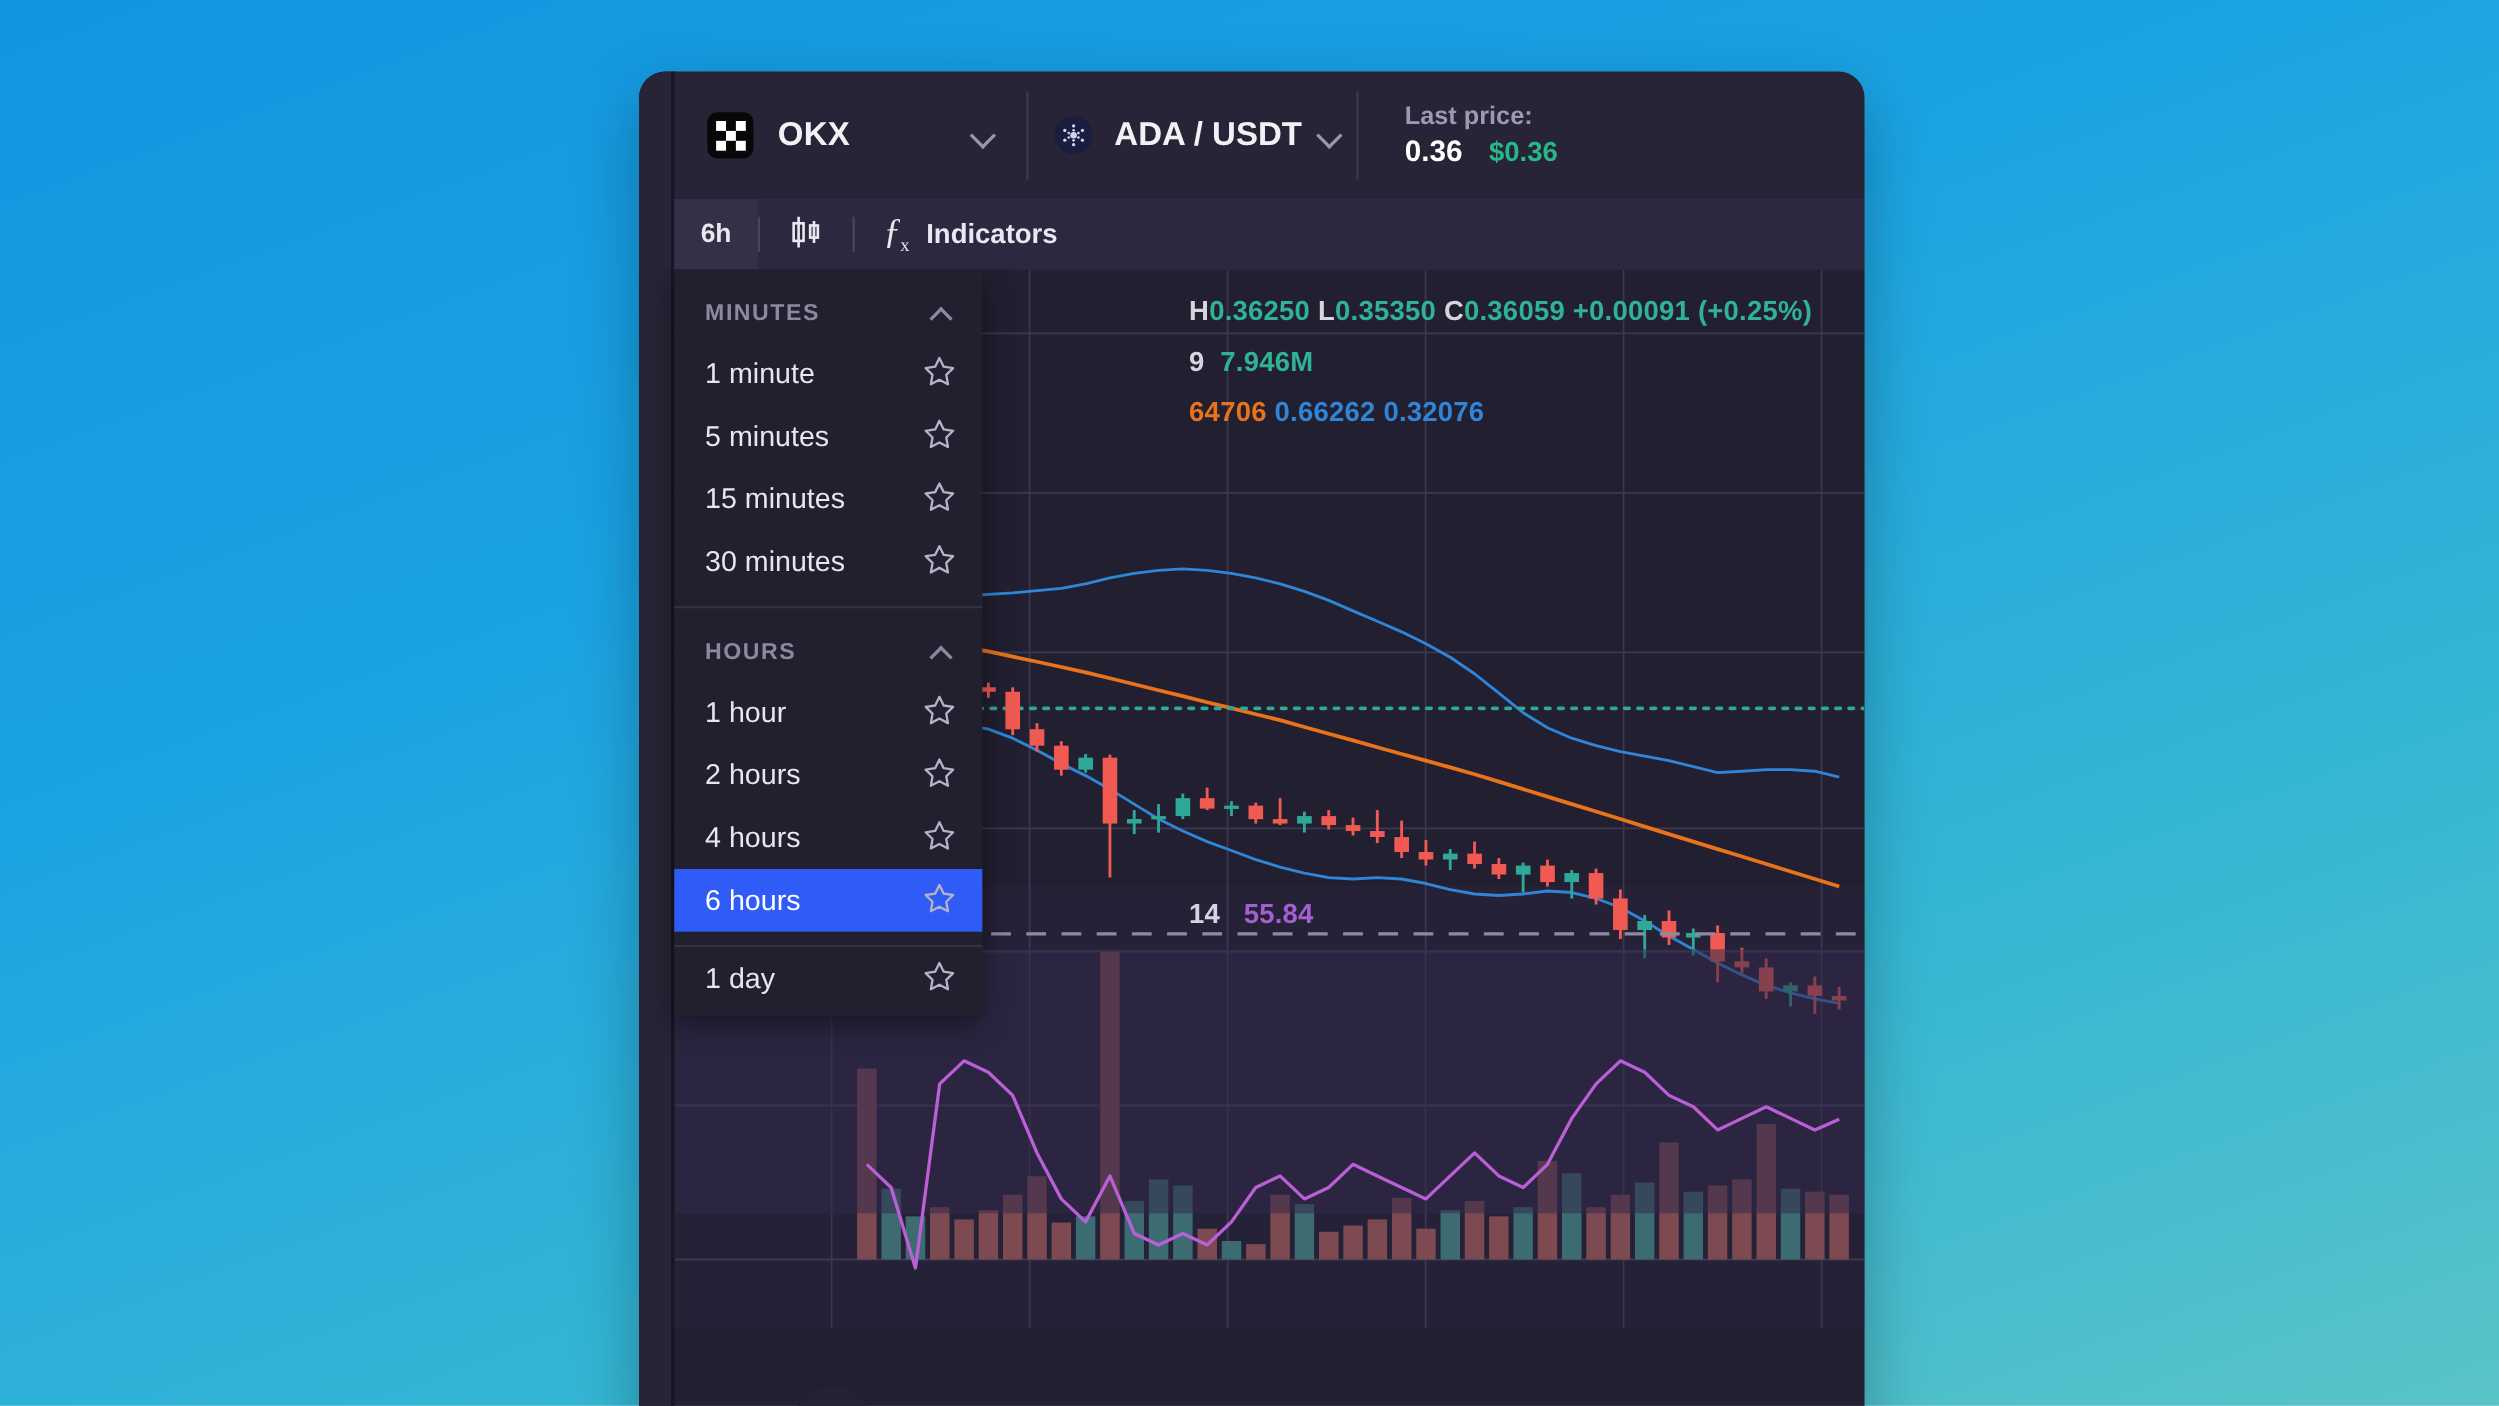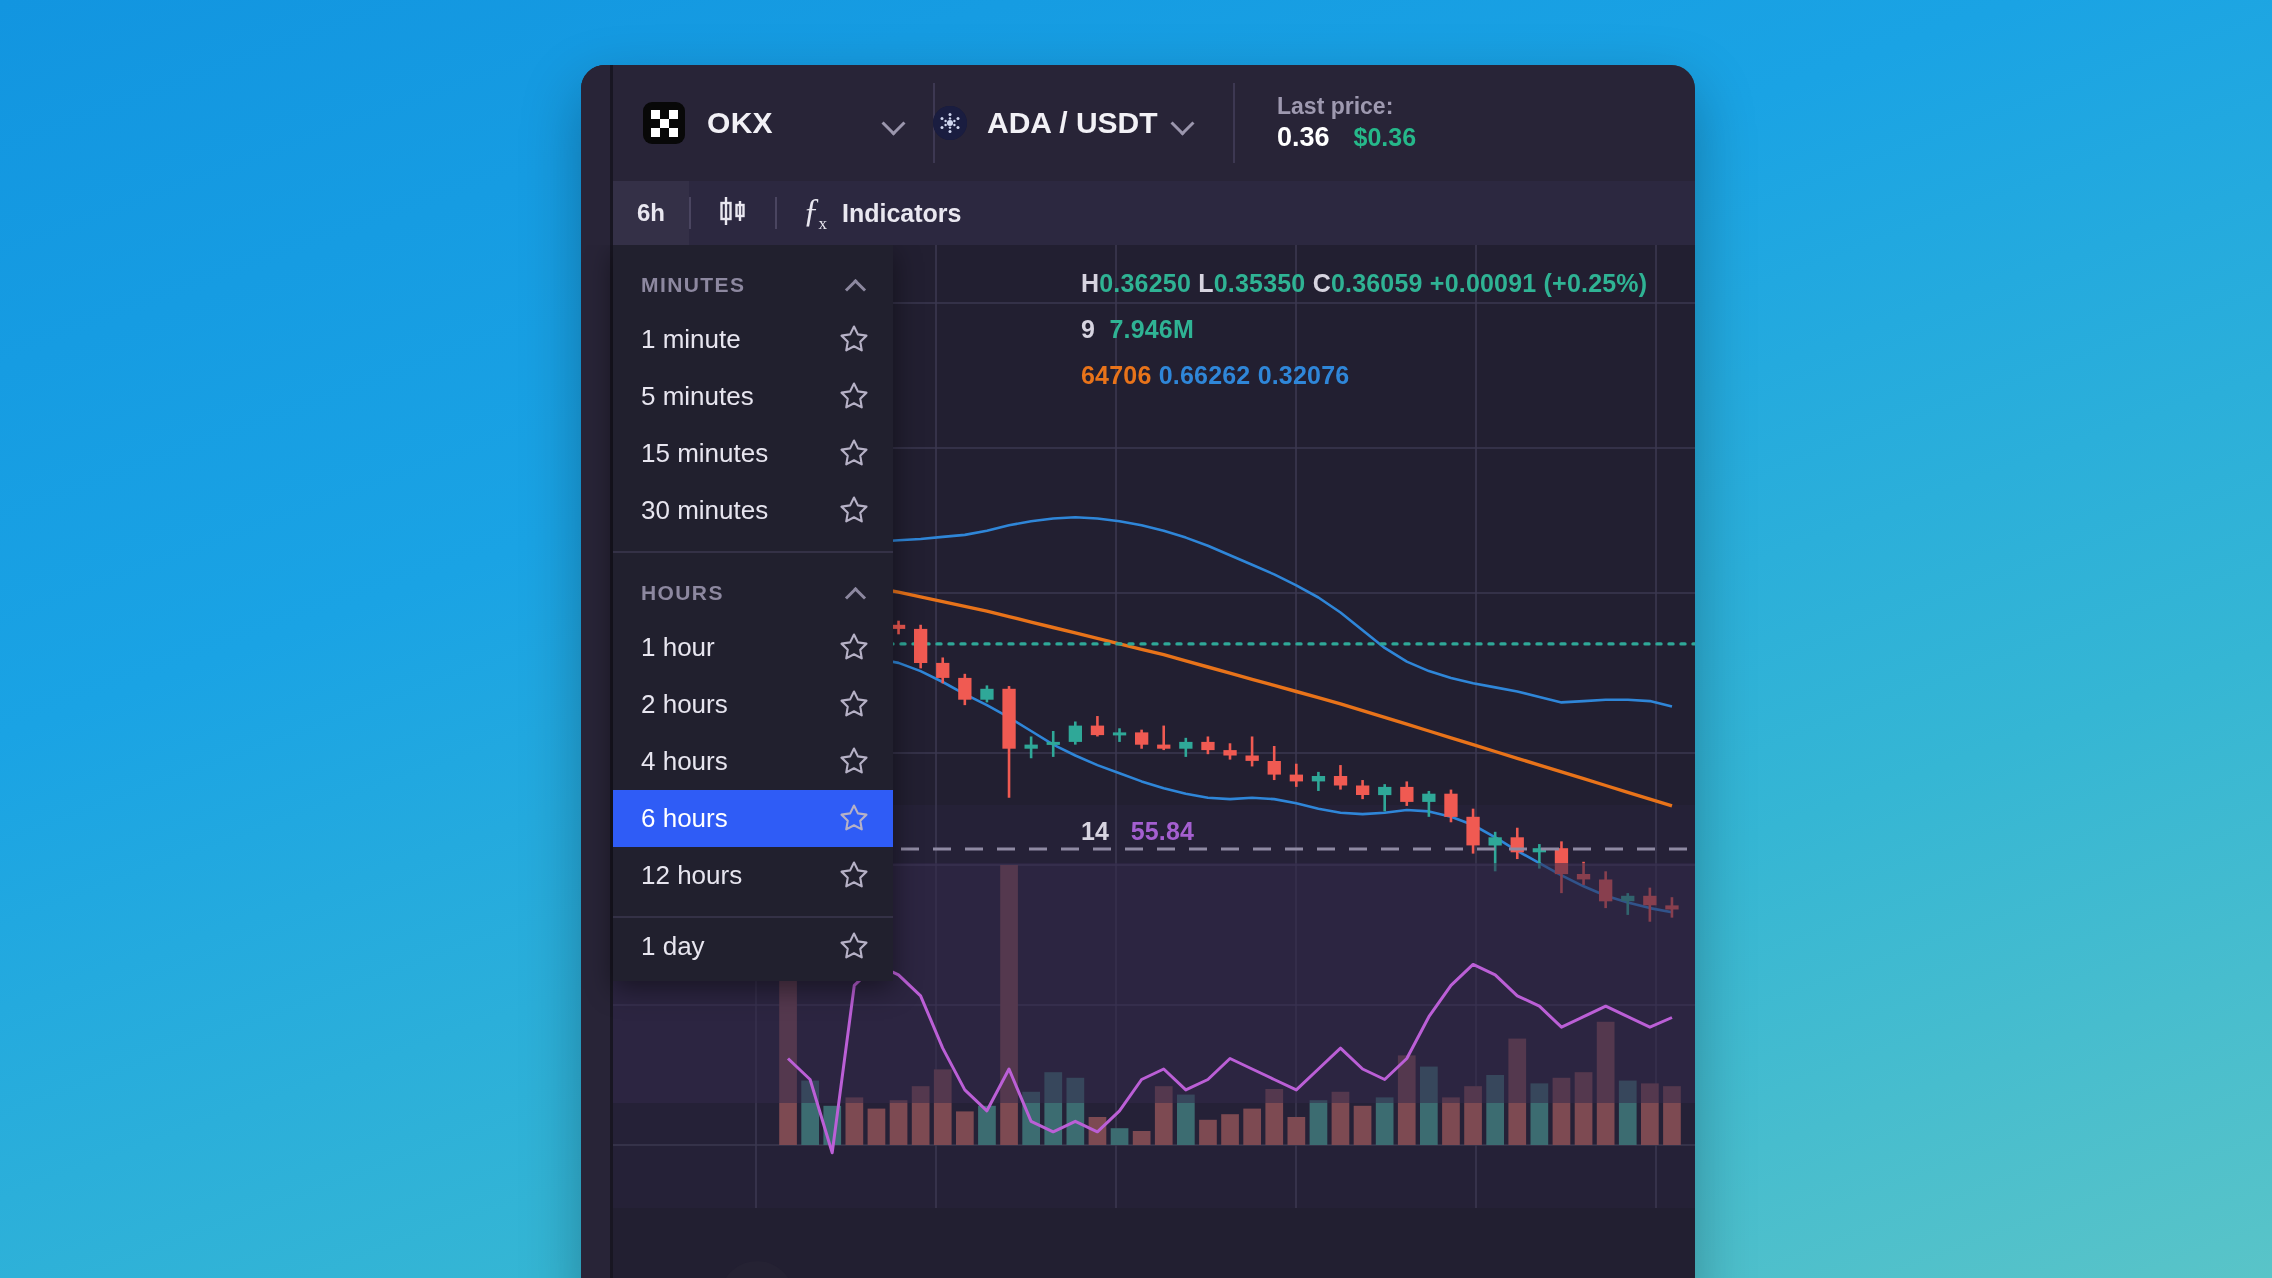--- a/index.html
+++ b/index.html
@@ -53,21 +53,21 @@
   }
   .hdr-cell + .hdr-cell::before {
     content: "";
     position: absolute;
     left: 0; top: 18px; bottom: 18px;
     width: 2px;
     background: #3d3852;
   }
 
   .exchange-cell { width: 320px; padding-left: 30px; }
-  .pair-cell { width: 300px; }
+  .pair-cell { width: 300px; padding-left: 26px; }
   .price-cell { flex: 1; padding-left: 44px; }
 
   .okx-logo {
     width: 42px; height: 42px;
     background: #080808;
     border-radius: 9px;
     position: relative;
     flex-shrink: 0;
   }
   .okx-logo i {
@@ -633,26 +633,20 @@
           <span><svg class="star" viewBox="0 0 24 24" fill="none" stroke="#b6b1c6" stroke-width="1.7" stroke-linejoin="round">
               <polygon points="12,2.8 15.1,9.1 22,10.1 17,15 18.2,21.9 12,18.6 5.8,21.9 7,15 2,10.1 8.9,9.1"></polygon>
             </svg></span>
         </div>
         <div class="dd-item selected">
           <span class="dd-item-label">6 hours</span>
           <span><svg class="star" viewBox="0 0 24 24" fill="none" stroke="#b6b1c6" stroke-width="1.7" stroke-linejoin="round">
               <polygon points="12,2.8 15.1,9.1 22,10.1 17,15 18.2,21.9 12,18.6 5.8,21.9 7,15 2,10.1 8.9,9.1"></polygon>
             </svg></span>
         </div>
-        <div class="dd-item">
-          <span class="dd-item-label">12 hours</span>
-          <span><svg class="star" viewBox="0 0 24 24" fill="none" stroke="#b6b1c6" stroke-width="1.7" stroke-linejoin="round">
-              <polygon points="12,2.8 15.1,9.1 22,10.1 17,15 18.2,21.9 12,18.6 5.8,21.9 7,15 2,10.1 8.9,9.1"></polygon>
-            </svg></span>
-        </div>
         <div class="dd-divider"></div>
         <div class="dd-item">
           <span class="dd-item-label">1 day</span>
           <span><svg class="star" viewBox="0 0 24 24" fill="none" stroke="#b6b1c6" stroke-width="1.7" stroke-linejoin="round">
               <polygon points="12,2.8 15.1,9.1 22,10.1 17,15 18.2,21.9 12,18.6 5.8,21.9 7,15 2,10.1 8.9,9.1"></polygon>
             </svg></span>
         </div>
       </div>
     <div class="scroll-hint"></div>
     <div class="round-btn">

